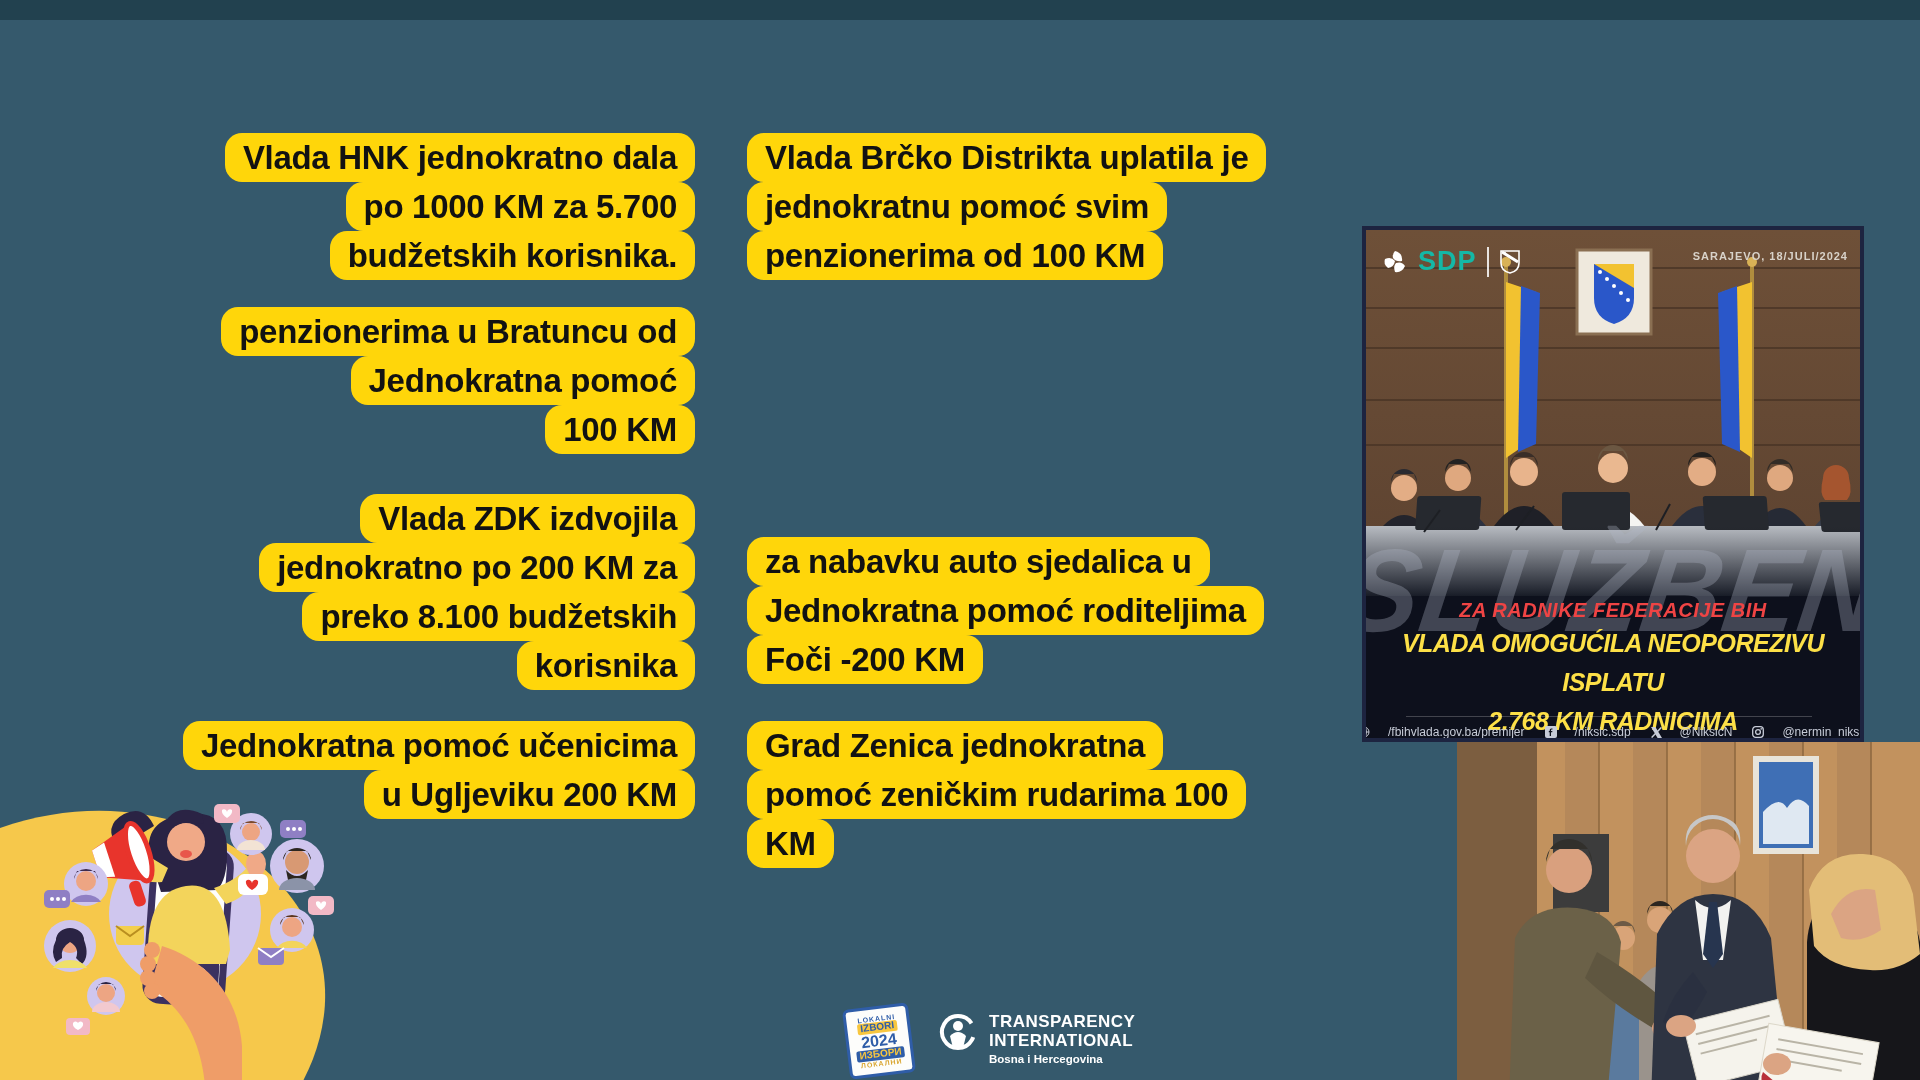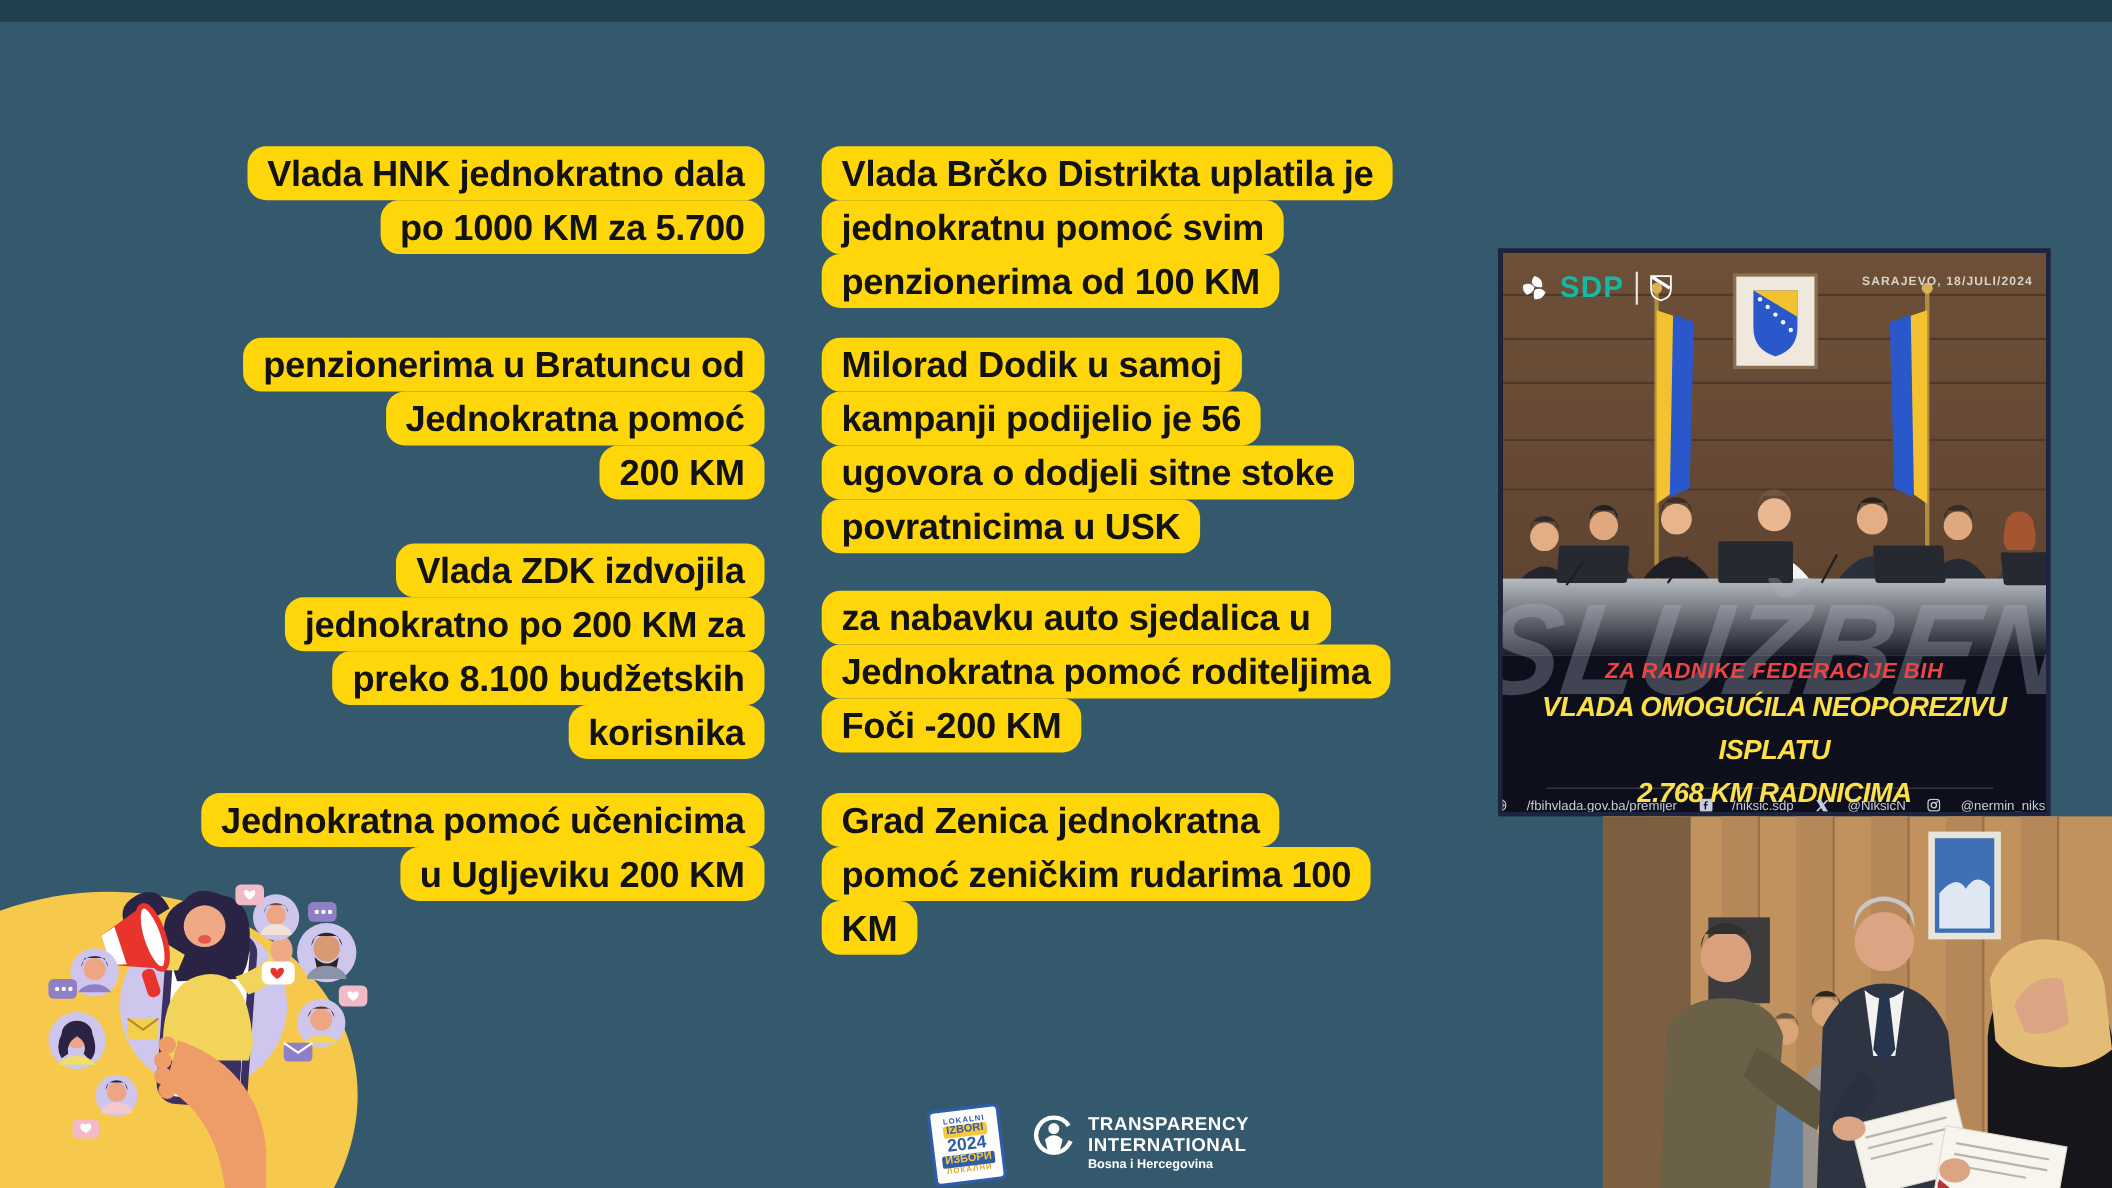--- a/index.html
+++ b/index.html
@@ -50,52 +50,47 @@
   .ti3{font-size:11.5px;font-weight:700;margin-top:3px;}
 </style>
 </head>
 <body>
 
 <div class="canvas">
 
   <div class="bubble ra" style="left:90px;top:113px;width:605px;">
     <div class="bline"><span class="pill">Vlada HNK jednokratno dala</span></div>
     <div class="bline"><span class="pill">po 1000 KM za 5.700</span></div>
+    <div class="bline"><span class="pill">budžetskih korisnika.</span></div>
   </div>
 
   <div class="bubble ra" style="left:90px;top:287px;width:605px;">
     <div class="bline"><span class="pill">penzionerima u Bratuncu od</span></div>
     <div class="bline"><span class="pill">Jednokratna pomoć</span></div>
-    <div class="bline"><span class="pill">200 KM</span></div>
+    <div class="bline"><span class="pill">100 KM</span></div>
   </div>
 
   <div class="bubble ra" style="left:90px;top:474px;width:605px;">
     <div class="bline"><span class="pill">Vlada ZDK izdvojila</span></div>
     <div class="bline"><span class="pill">jednokratno po 200 KM za</span></div>
     <div class="bline"><span class="pill">preko 8.100 budžetskih</span></div>
     <div class="bline"><span class="pill">korisnika</span></div>
   </div>
 
   <div class="bubble ra" style="left:90px;top:701px;width:605px;">
     <div class="bline"><span class="pill">Jednokratna pomoć učenicima</span></div>
     <div class="bline"><span class="pill">u Ugljeviku 200 KM</span></div>
   </div>
 
   <div class="bubble" style="left:747px;top:113px;width:625px;">
     <div class="bline"><span class="pill">Vlada Brčko Distrikta uplatila je</span></div>
     <div class="bline"><span class="pill">jednokratnu pomoć svim</span></div>
     <div class="bline"><span class="pill">penzionerima od 100 KM</span></div>
   </div>
 
-  <div class="bubble" style="left:747px;top:287px;width:625px;">
-    <div class="bline"><span class="pill">Milorad Dodik u samoj</span></div>
-    <div class="bline"><span class="pill">kampanji podijelio je 56</span></div>
-    <div class="bline"><span class="pill">ugovora o dodjeli sitne stoke</span></div>
-    <div class="bline"><span class="pill">povratnicima u USK</span></div>
-  </div>
 
   <div class="bubble" style="left:747px;top:517px;width:625px;">
     <div class="bline"><span class="pill">za nabavku auto sjedalica u</span></div>
     <div class="bline"><span class="pill">Jednokratna pomoć roditeljima</span></div>
     <div class="bline"><span class="pill">Foči -200 KM</span></div>
   </div>
 
   <div class="bubble" style="left:747px;top:701px;width:625px;">
     <div class="bline"><span class="pill">Grad Zenica jednokratna</span></div>
     <div class="bline"><span class="pill">pomoć zeničkim rudarima 100</span></div>

